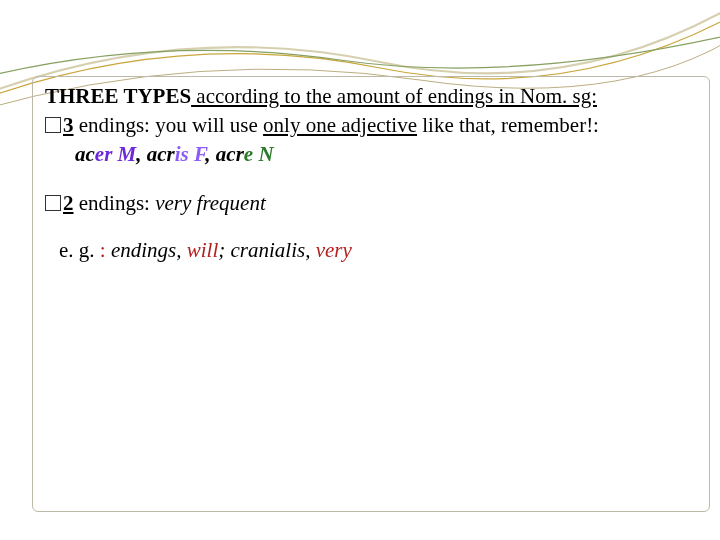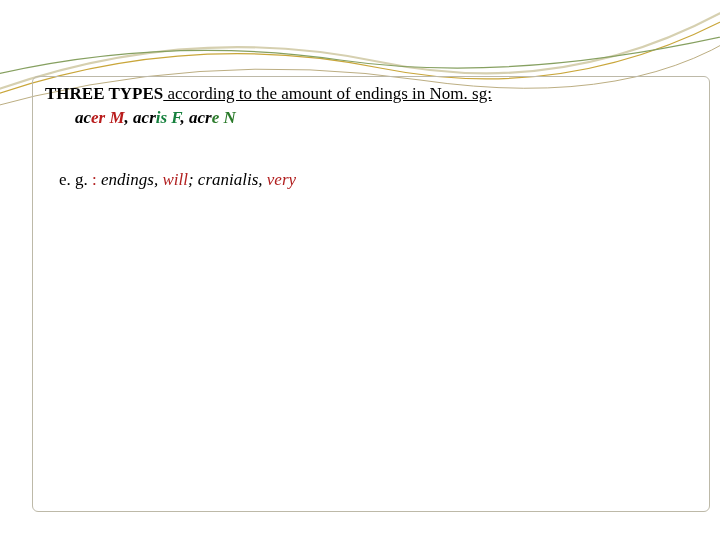--- a/index.html
+++ b/index.html
@@ -26,29 +26,29 @@
     left: 32px;
     right: 10px;
     bottom: 28px;
     border: 1px solid #bdb9a8;
     border-radius: 6px;
     padding: 6px 12px 10px 12px;
     background: transparent;
     z-index: 1;
   }
   .line {
-    font-size: 17px;
+    font-size: 21px;
     line-height: 1.28;
     color: #000;
   }
   .bold { font-weight: bold; }
   .italic { font-style: italic; text-align: center; }
   .underline { text-decoration: underline; }
-  .dark-red { color: #b91c1c; }
-  .olive { color: #15803d; }
+  .dark-red { color: #6d28d9; }
+  .olive { color: #8b5cf6; }
   .green { color: #2a7a2a; }
   .red { color: #b22020; }
   .bullet {
     display: inline-block;
     width: 14px;
     height: 14px;
     border: 1.5px solid #333;
     background: #fff;
     vertical-align: -1px;
     margin-right: 2px;
@@ -68,27 +68,33 @@
   <path d="M -20 78 Q 160 34 340 60 T 760 28" stroke="#86a060" stroke-width="1.2" fill="none"></path>
   <path d="M -20 110 Q 200 48 420 80 T 760 20" stroke="#bcae82" stroke-width="1" fill="none"></path>
 </svg>
 
 <div class="content-box">
 
   <div class="para line">
     <span class="bold">THREE TYPES</span><span class="underline"> according to the amount of endings in Nom. sg:</span>
   </div>
 
+  <div class="para line">
+    <span class="bullet"></span><span class="bold underline">3</span><span>  endings: you will use </span><span class="underline">only one adjective</span><span> like that, remember!:</span>
+  </div>
 
   <div class="para line indent2">
     <span class="bold italic">ac</span><span class="bold italic dark-red">er</span><span class="bold italic dark-red"> M</span><span class="bold italic">, </span><span class="bold italic">acr</span><span class="bold italic olive">is</span><span class="bold italic olive"> F</span><span class="bold italic">, </span><span class="bold italic">acr</span><span class="bold italic green">e</span><span class="bold italic green"> N</span>
   </div>
 
   <div class="gap"></div>
 
+  <div class="para line">
+    <span class="bullet"></span><span class="bold underline">2</span><span>  endings: </span><span class="italic">very frequent</span>
+  </div>
 
 
 
   <div class="gap2"></div>
 
 
   <div class="para line" style="padding-left:14px">
     <span>e. g. </span><span class="red">: </span><span class="italic">endings, </span><span class="italic red">will</span><span class="italic">; </span><span class="italic">cranialis, </span><span class="italic red">very</span>
   </div>
 

